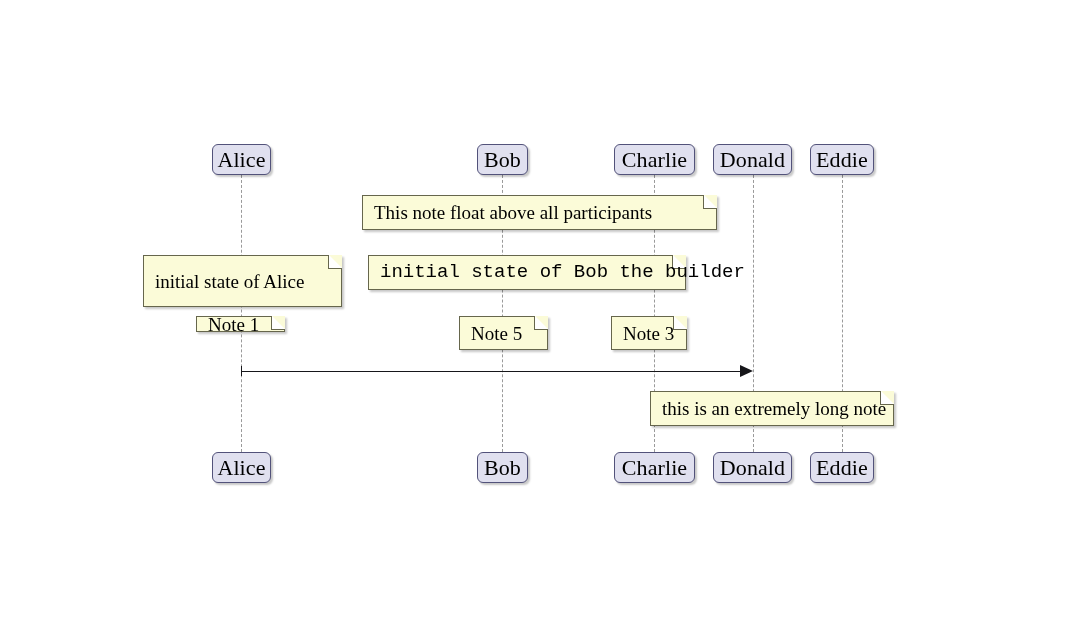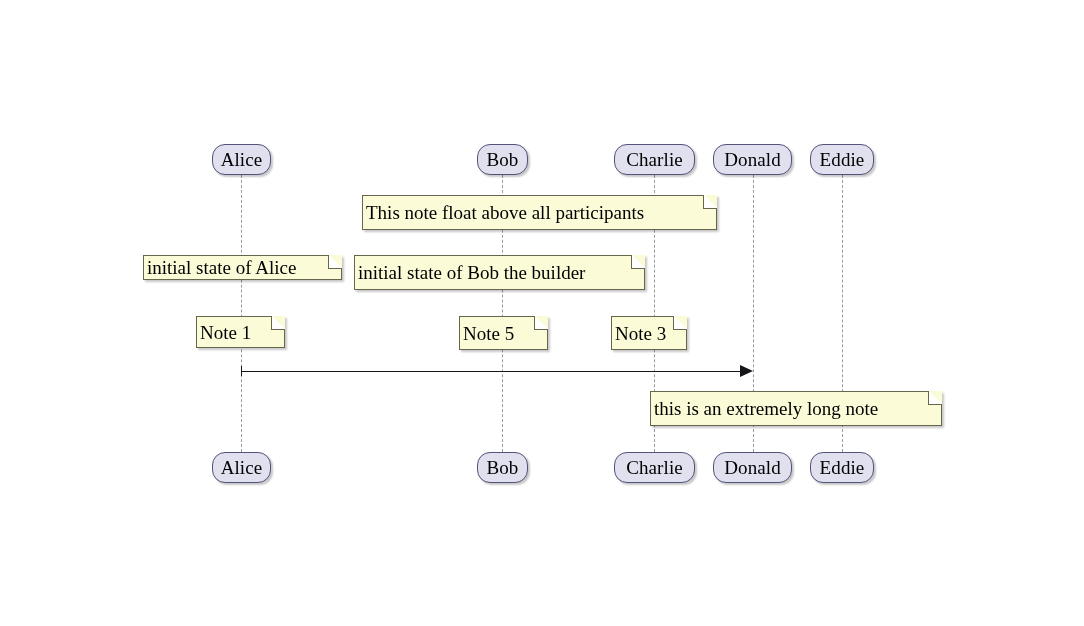--- a/index.html
+++ b/index.html
@@ -22,46 +22,46 @@
     width: 0;
     border-left: 1px dashed #9a9a9a;
   }
 
   
   .participant {
     position: absolute;
     box-sizing: border-box;
     background: #e0e0ef;
     border: 1px solid #52527a;
-    border-radius: 13px;
+    border-radius: 6px;
     box-shadow: 2px 2px 2px rgba(0,0,0,0.22);
     display: flex;
     align-items: center;
     justify-content: center;
     color: #000000;
-    font-size: 19px;
+    font-size: 22px;
     line-height: 1;
     white-space: nowrap;
     letter-spacing: 0.1px;
   }
 
   
   .note {
     position: absolute;
     box-sizing: border-box;
     background: #fbfbd8;
     border: 1px solid #66664c;
     box-shadow: 2px 2px 2px rgba(0,0,0,0.22);
     display: flex;
     align-items: center;
     color: #000000;
     font-size: 19px;
     line-height: 1;
     white-space: nowrap;
-    padding-left: 3px;
+    padding-left: 11px;
   }
   
   .note::before {
     content: "";
     position: absolute;
     top: -1px;
     right: -1px;
     width: 13px;
     height: 13px;
     background: #ffffff;
@@ -150,32 +150,32 @@
     </div>
   <div id="messages">
       <div class="msg-tick" style="left: 241px; top: 366px; height: 10px;"></div>
       <div class="msg-line" style="left: 241px; top: 371px; width: 500px;"></div>
       <div class="msg-head" style="left: 740px; top: 365px;"></div>
     </div>
   <div id="notes">
       <div class="note" style="left: 362px; top: 195px; width: 355px; height: 35px;">
         <span class="note-text">This note float above all participants</span>
       </div>
-      <div class="note" style="left: 143px; top: 255px; width: 199px; height: 25px; text-align: right;">
+      <div class="note" style="left: 143px; top: 255px; width: 199px; height: 52px; text-align: right;">
         <span class="note-text">initial state of Alice</span>
       </div>
-      <div class="note" style="left: 354px; top: 255px; width: 291px; height: 35px;">
+      <div class="note" style="left: 368px; top: 255px; width: 318px; height: 35px; font-family: Liberation Mono, monospace;">
         <span class="note-text">initial state of Bob the builder</span>
       </div>
-      <div class="note" style="left: 196px; top: 316px; width: 89px; height: 32px;">
+      <div class="note" style="left: 196px; top: 316px; width: 89px; height: 16px;">
         <span class="note-text">Note 1</span>
       </div>
       <div class="note" style="left: 459px; top: 316px; width: 89px; height: 34px;">
         <span class="note-text">Note 5</span>
       </div>
       <div class="note" style="left: 611px; top: 316px; width: 76px; height: 34px;">
         <span class="note-text">Note 3</span>
       </div>
-      <div class="note" style="left: 650px; top: 391px; width: 292px; height: 35px;">
+      <div class="note" style="left: 650px; top: 391px; width: 244px; height: 35px;">
         <span class="note-text">this is an extremely long note</span>
       </div>
     </div>
 </div>
 
 </body></html>

